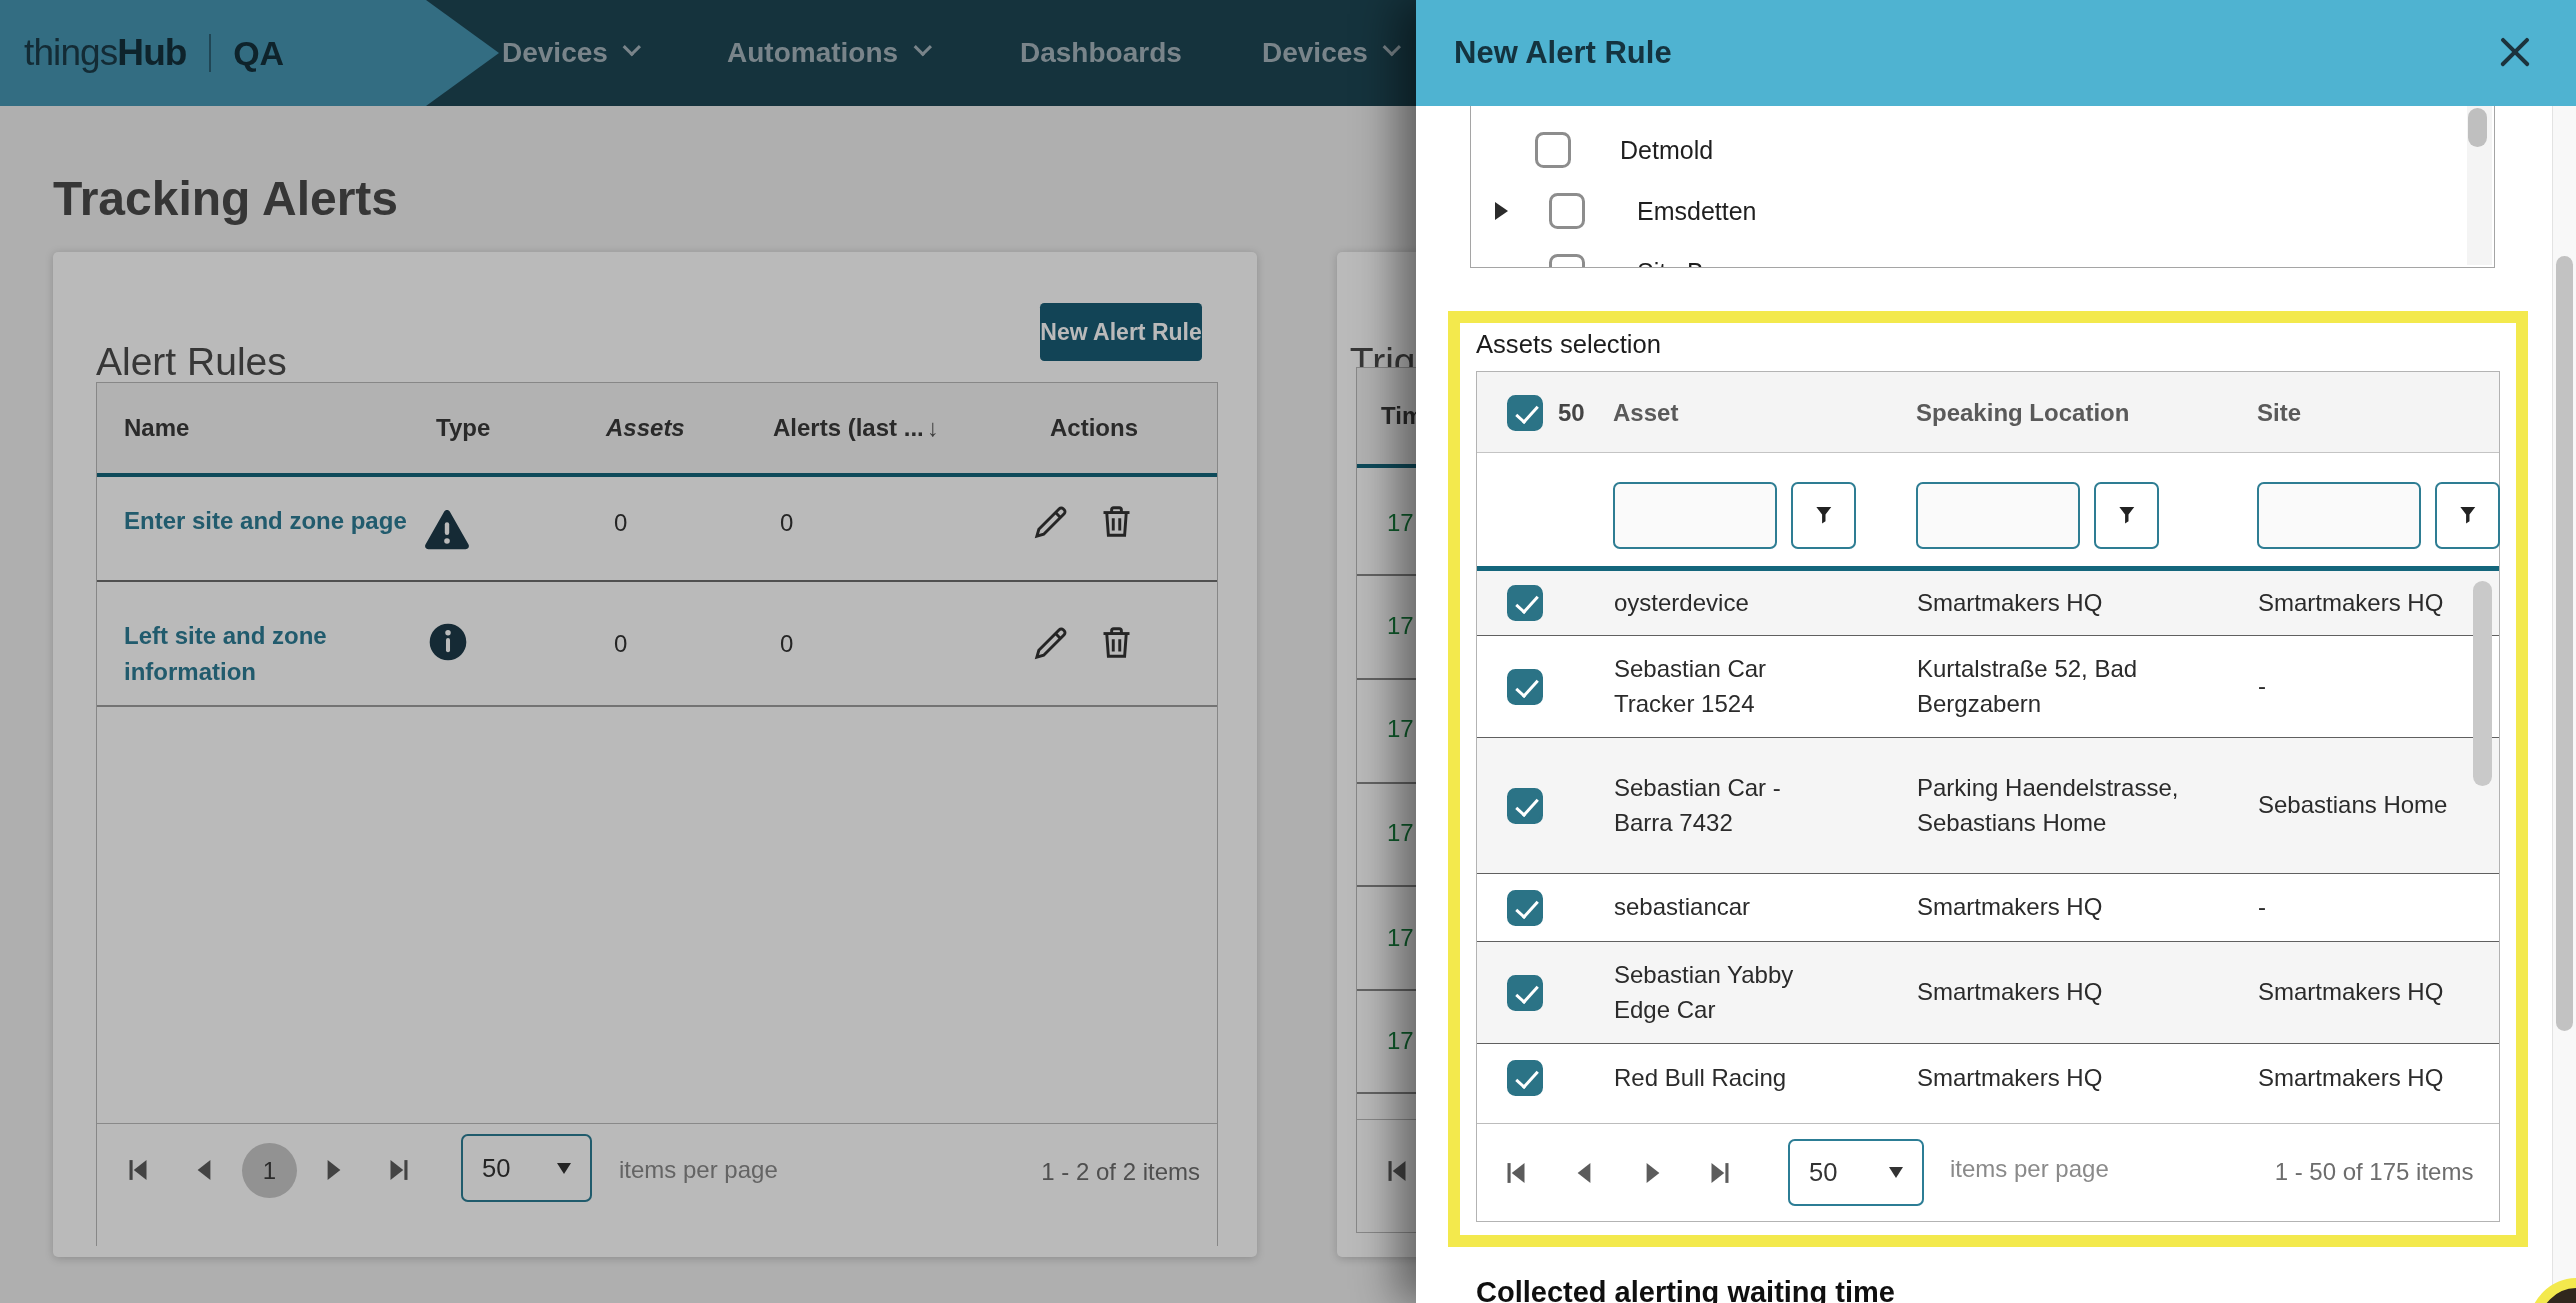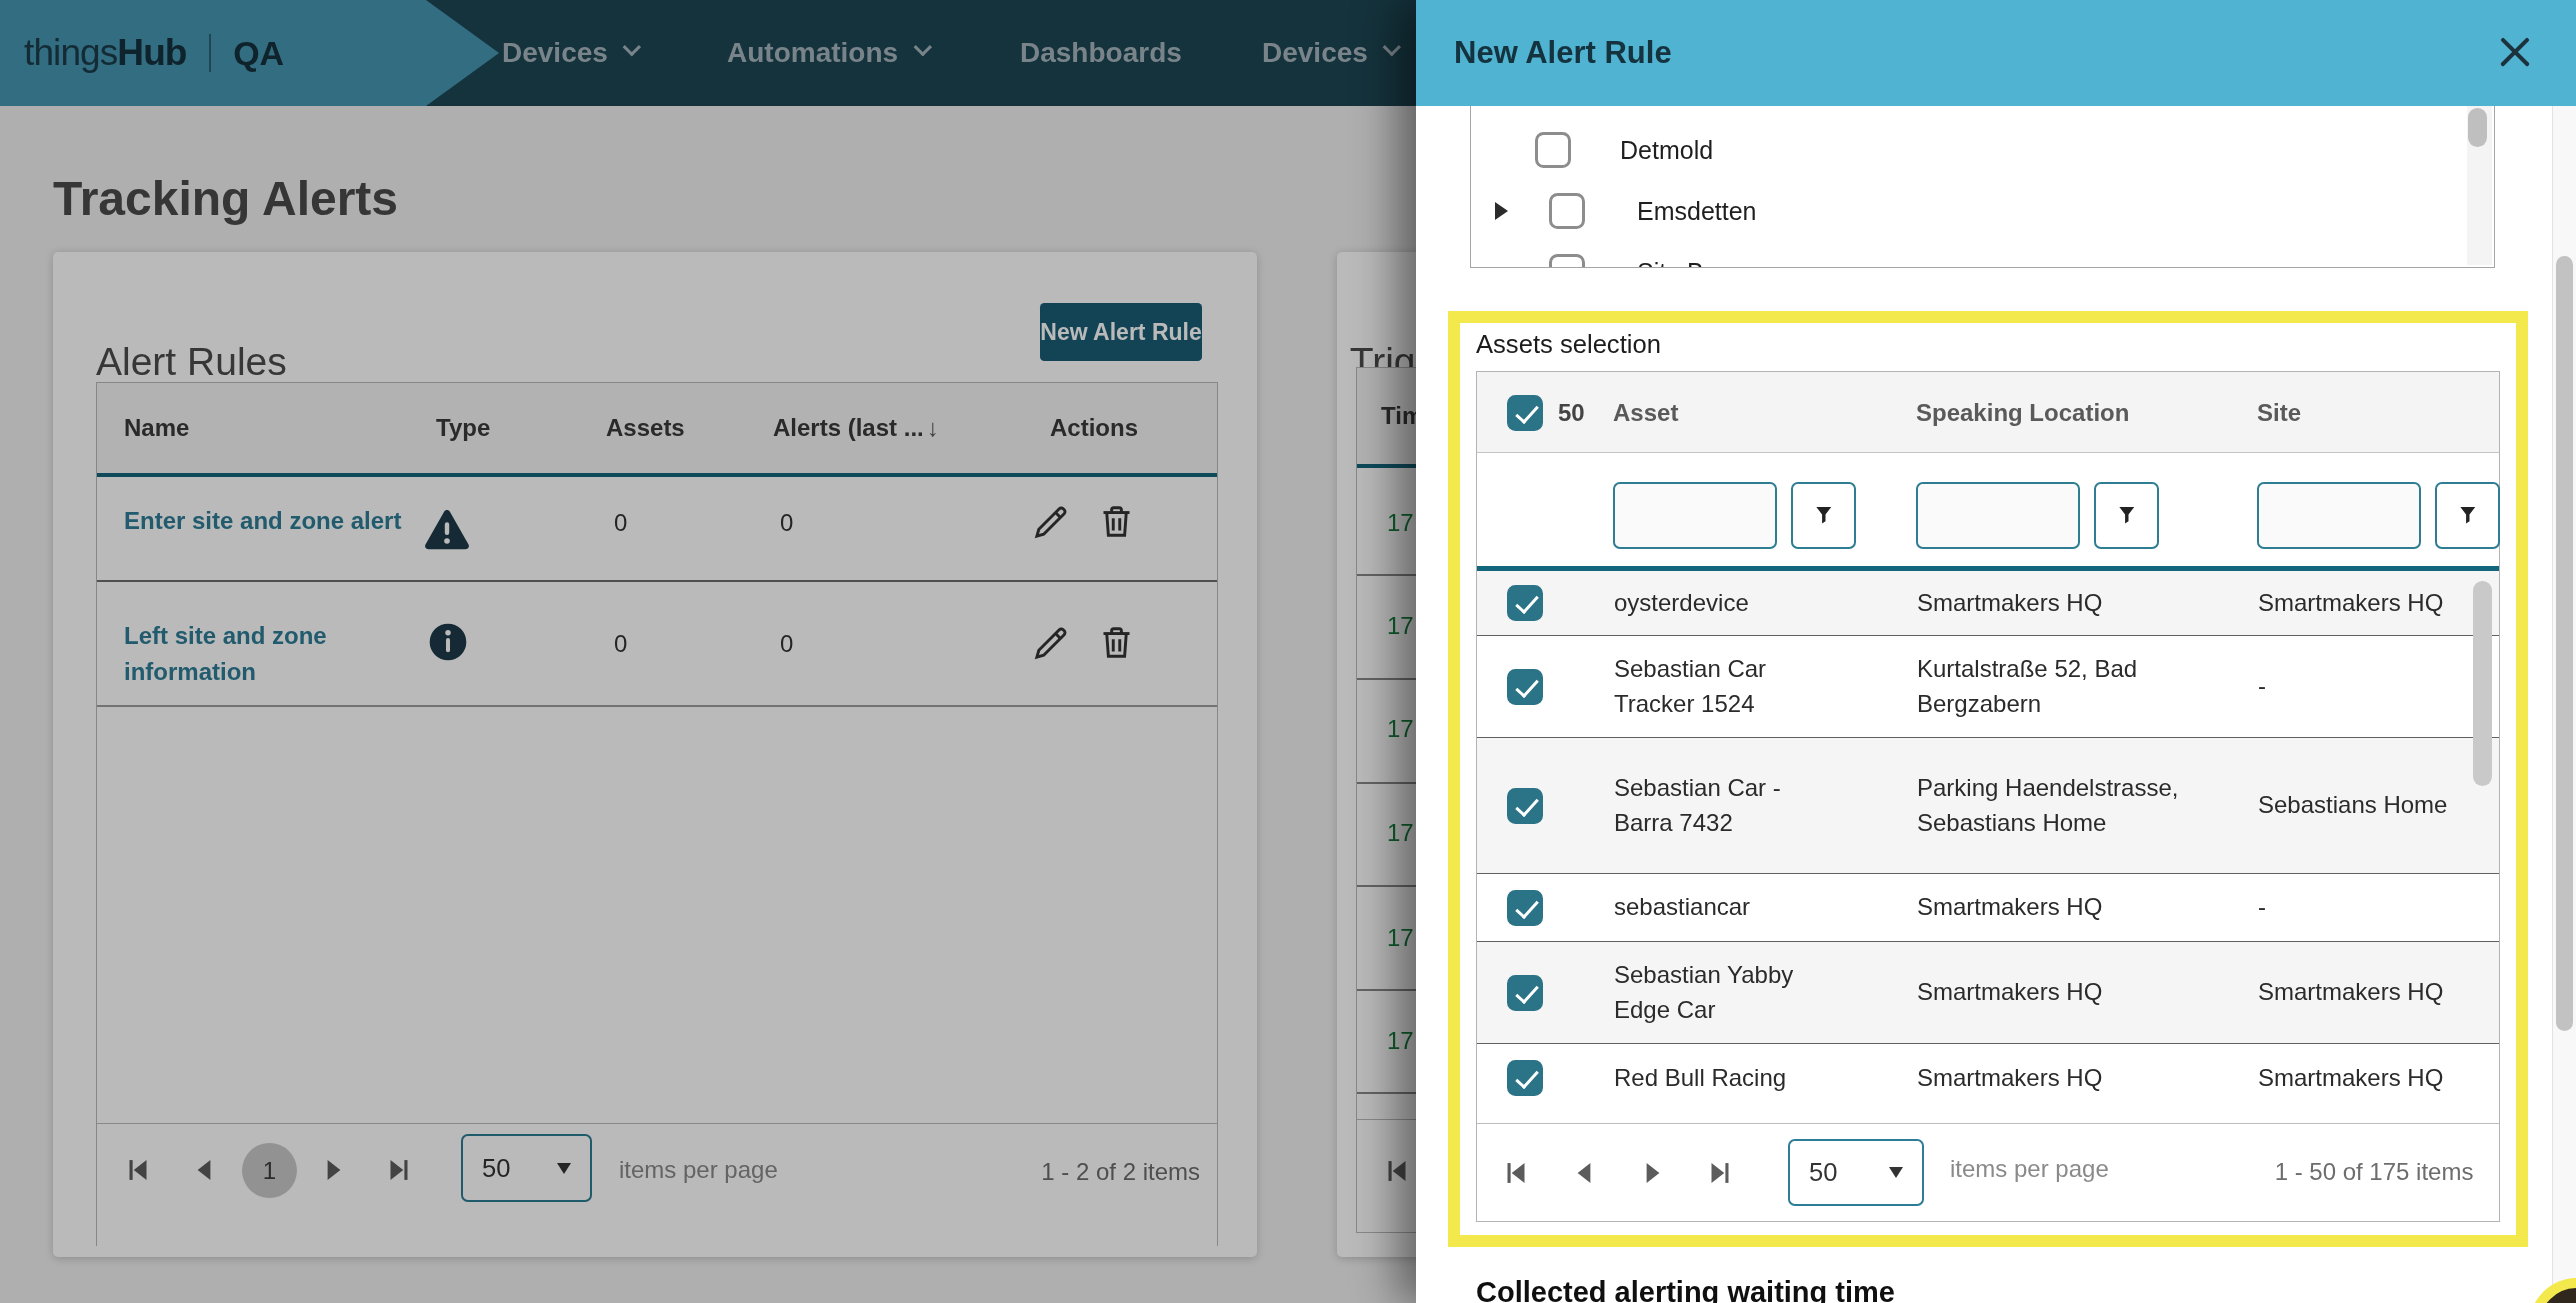--- a/index.html
+++ b/index.html
@@ -157,29 +157,29 @@
   <h1 class="page-title">Tracking Alerts</h1>
 
   <section class="card card-left">
     <h2>Alert Rules</h2>
     <button class="btn-primary">New Alert Rule</button>
 
     <div class="grid1">
       <div class="g1-header">
         <div class="col" style="left:27px;">Name</div>
         <div class="col" style="left:339px;">Type</div>
-        <div class="col" style="left:509px;">Assets</div>
+        <div class="col" style="left:509px;font-style:italic;">Assets</div>
         <div class="col" style="left:676px;">Alerts (last ...</div>
         <div class="col" style="left:830px; font-weight:400; color:#555;">↓</div>
         <div class="col" style="left:953px;">Actions</div>
       </div>
       <div class="teal-line" style="top:90px;"></div>
 
       <div class="g1-row" style="top:95px; height:102px;">
-        <a class="rule-link" style="position:absolute; left:27px; top:29px;">Enter site and zone alert</a>
+        <a class="rule-link" style="position:absolute; left:27px; top:29px;">Enter site and zone page</a>
         <span style="position:absolute; left:326px; top:27px;">
           <svg width="48" height="48" viewBox="0 0 24 24">
               <path d="M12 2.5c.6 0 1.15.32 1.45.85l9.3 16.4c.6 1.05-.17 2.35-1.45 2.35H2.7c-1.28 0-2.05-1.3-1.45-2.35l9.3-16.4c.3-.53.85-.85 1.45-.85z" fill="#1e3a49"></path>
               <rect x="10.9" y="8.6" width="2.2" height="6.4" rx="1.1" fill="#fff"></rect>
               <circle cx="12" cy="18" r="1.4" fill="#fff"></circle>
             </svg>
         </span>
         <span class="cell-num" style="position:absolute; left:517px; top:31px;">0</span>
         <span class="cell-num" style="position:absolute; left:683px; top:31px;">0</span>
         <button class="icon-btn" style="position:absolute; left:935px; top:24px;">

